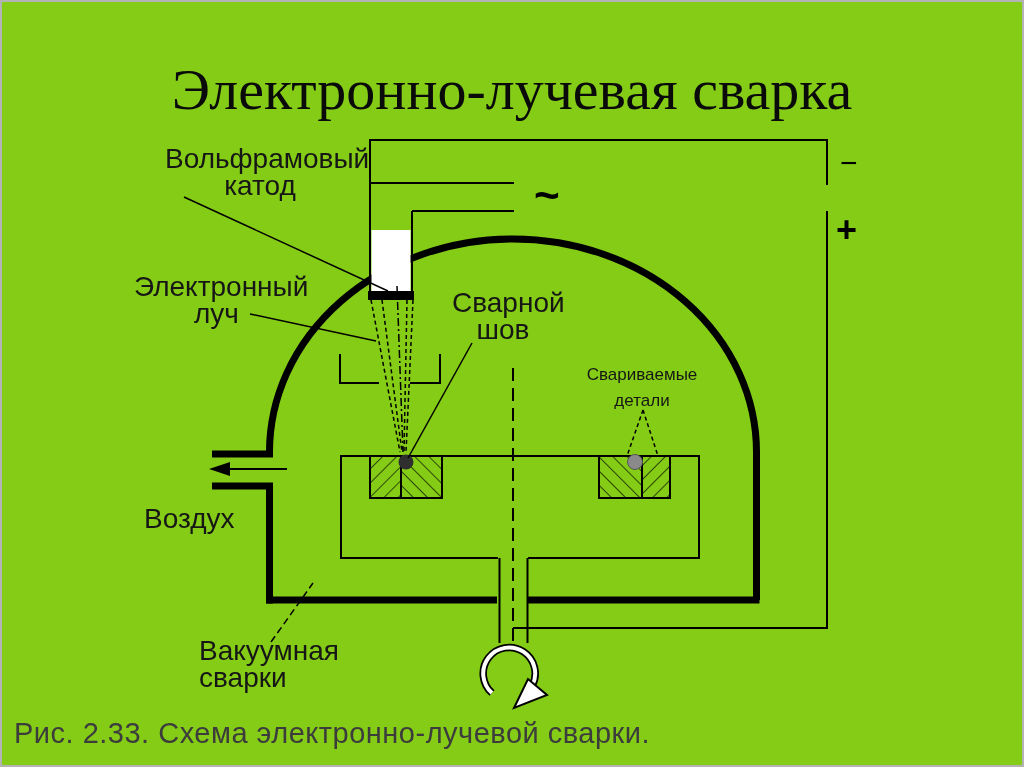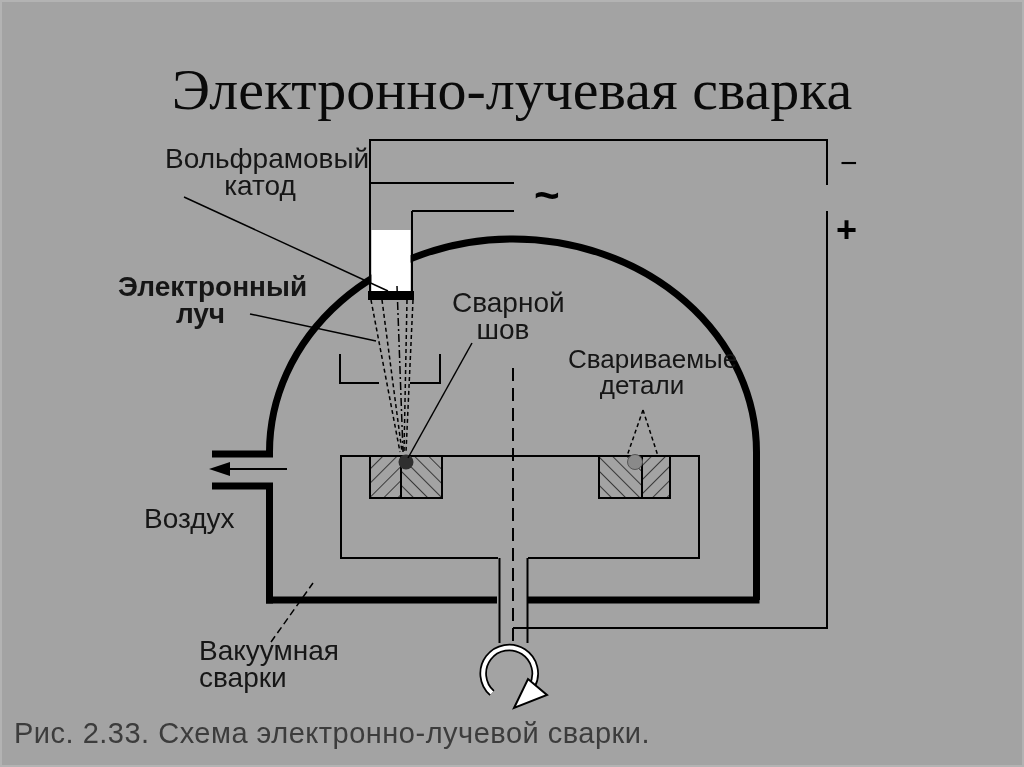--- a/index.html
+++ b/index.html
@@ -1,34 +1,34 @@
 <!DOCTYPE html>
 <html><head>
 <meta charset="utf-8">
 <style>
   html,body{margin:0;padding:0;background:#fff;}
   .page{
     position:relative;width:1024px;height:767px;
-    background:#a3a3a3;border:2px solid #b3b3b3;box-sizing:border-box;
+    background:#84cc16;border:2px solid #b3b3b3;box-sizing:border-box;
     font-family:"Liberation Sans",sans-serif;overflow:hidden;
   }
   .title{
     position:absolute;left:0;top:58px;width:100%;margin:0;
     text-align:center;font-family:"Liberation Serif",serif;
     font-size:58px;font-weight:400;color:#0a0a0a;line-height:60px;
   }
   svg.diagram{position:absolute;left:0;top:0;}
   .lbl{
     position:absolute;color:#161616;font-size:28px;line-height:27px;
     text-align:center;white-space:normal;
   }
   .lbl-cathode{left:163px;top:143px;width:190px;}
-  .lbl-beam{left:116px;top:271px;width:165px;font-weight:bold;}
+  .lbl-beam{left:132px;top:271px;width:165px;}
   .lbl-seam{left:450px;top:287px;width:102px;}
-  .lbl-parts{left:566px;top:344px;width:148px;font-size:26px;line-height:26px;}
+  .lbl-parts{left:566px;top:360px;width:148px;font-size:17px;line-height:26px;}
   .lbl-air{left:142px;top:503px;width:100px;text-align:left;}
   .lbl-chamber{left:197px;top:635px;width:230px;text-align:left;}
   .sym{position:absolute;color:#000;}
   .sym-ac{left:532px;top:171px;font-size:44px;font-weight:bold;line-height:44px;}
   .sym-minus{left:838px;top:146px;font-size:30px;line-height:30px;}
   .sym-plus{left:834px;top:210px;font-size:36px;font-weight:bold;line-height:36px;}
   .caption{
     position:absolute;left:12px;top:715px;width:100%;text-align:left;
     font-size:29px;color:#3c3c3c;letter-spacing:0.5px;
   }

